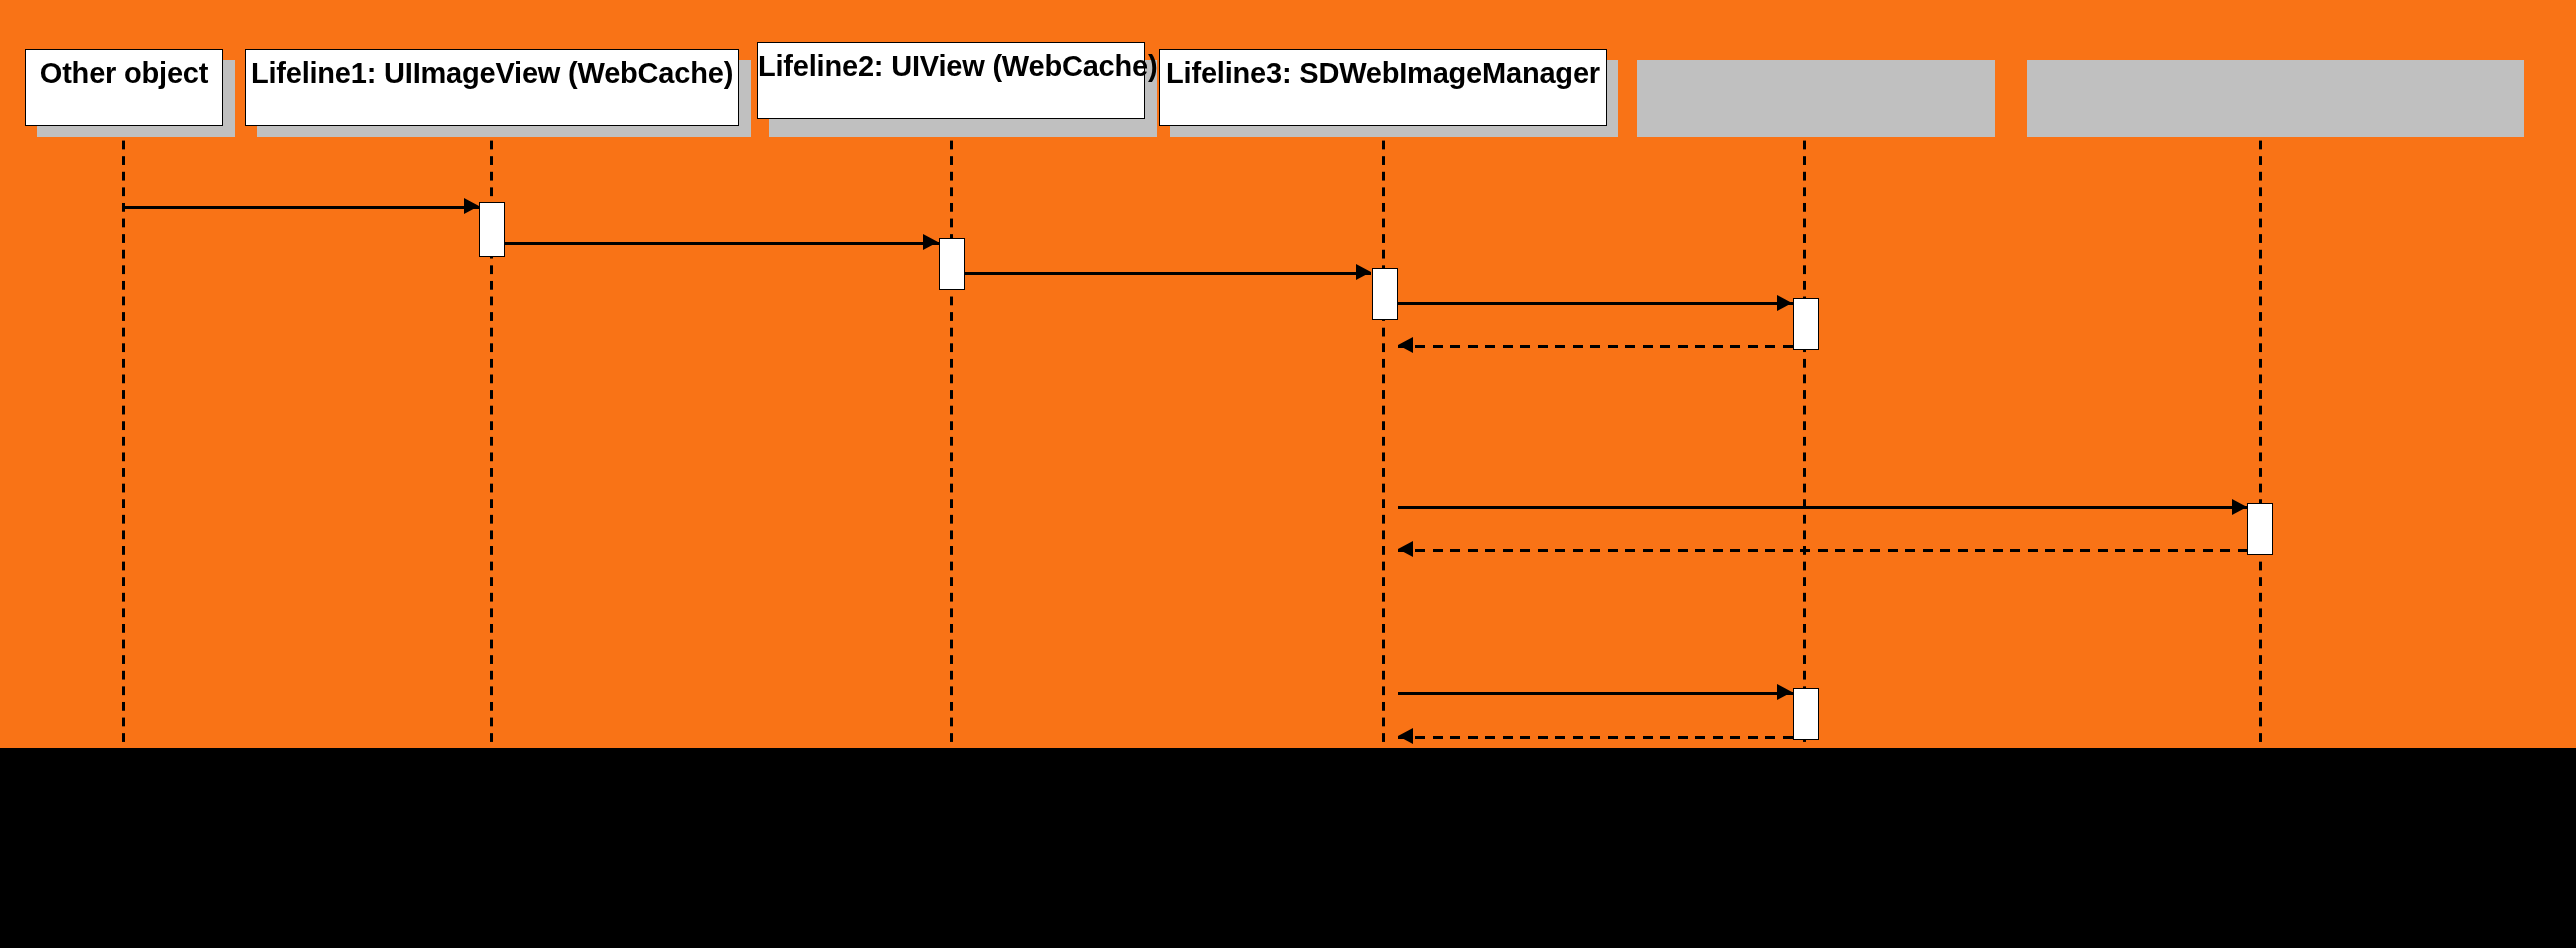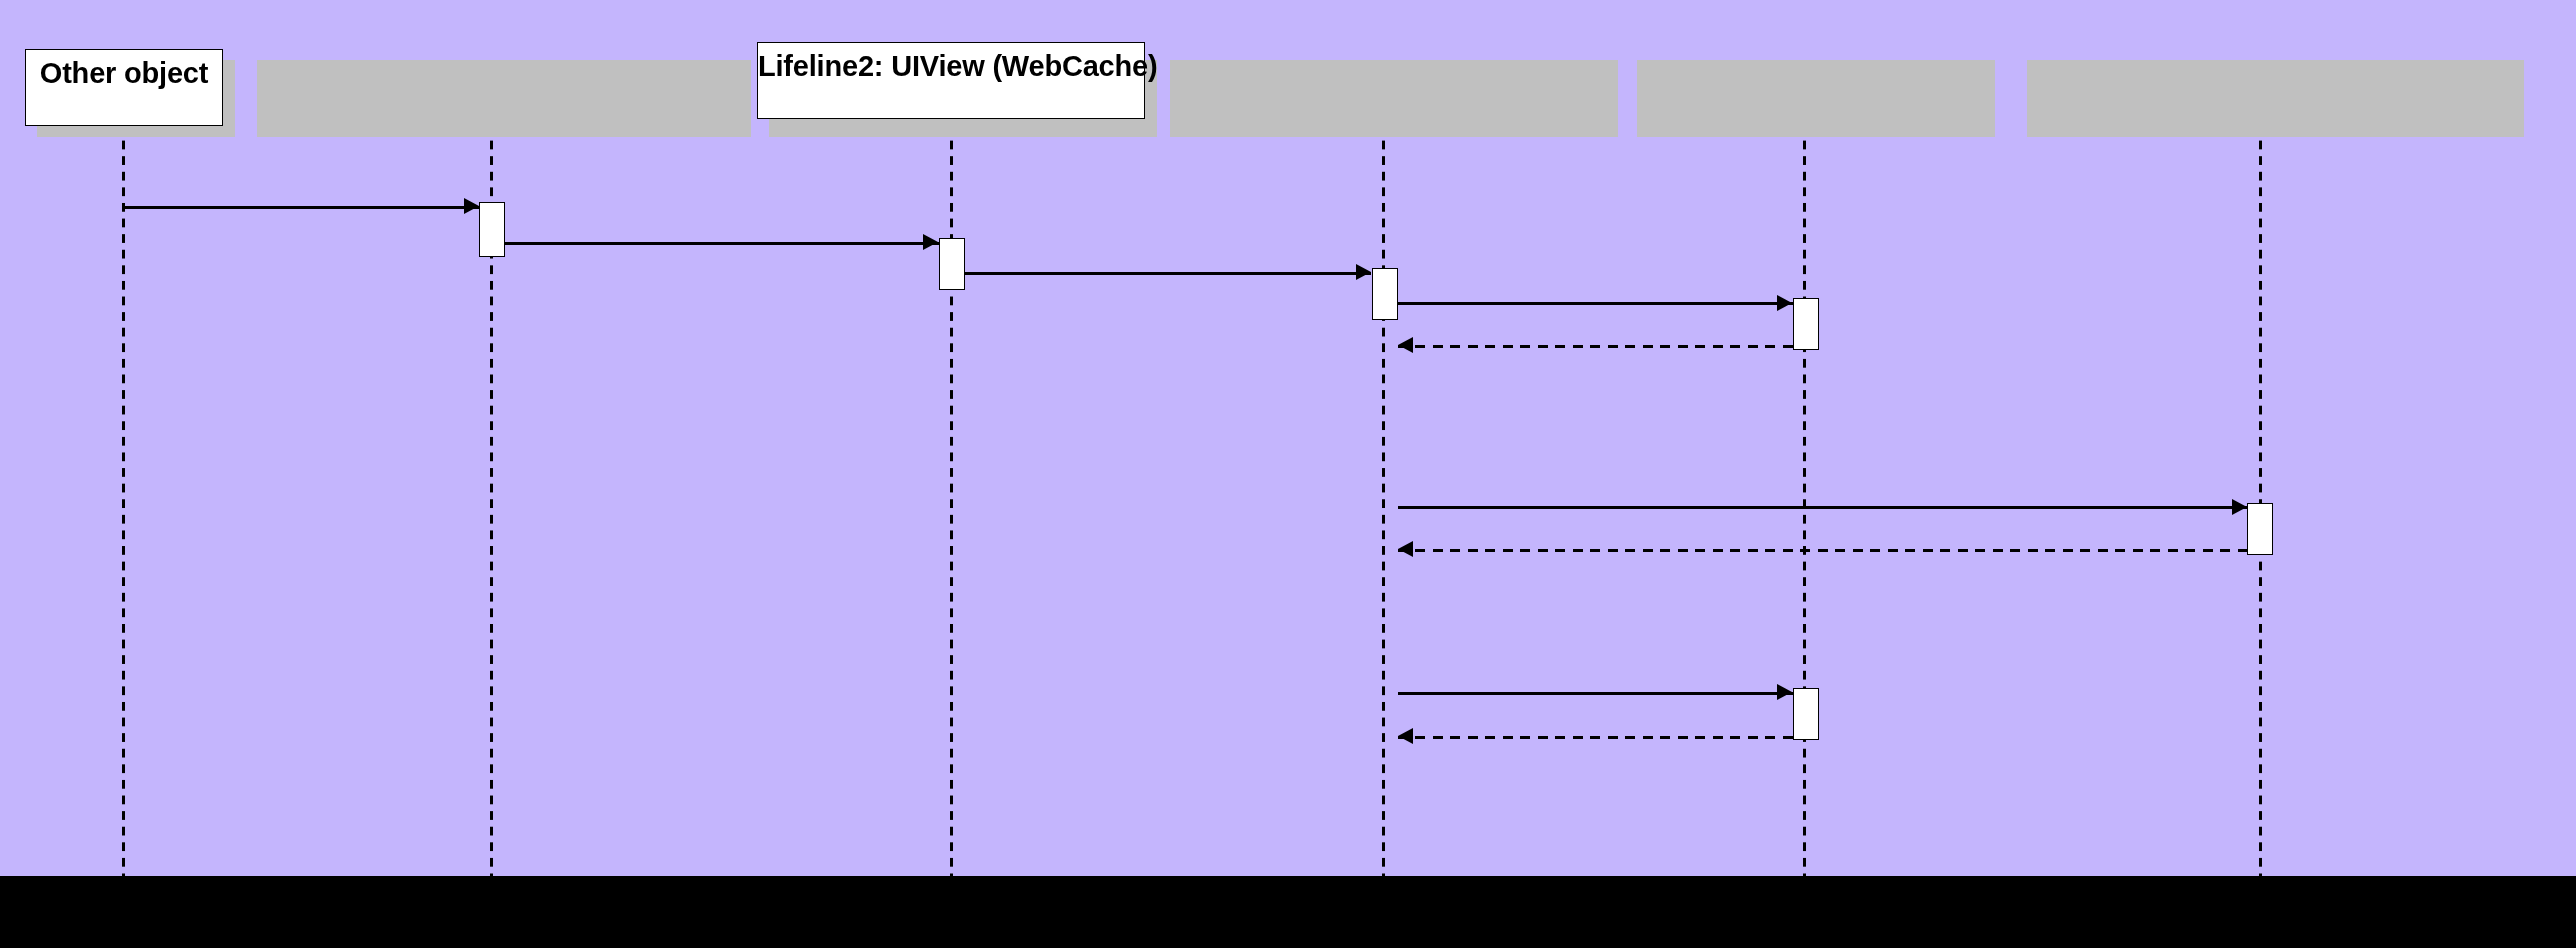--- a/index.html
+++ b/index.html
@@ -97,41 +97,47 @@
   }
   .message-head.left {
     border-top: 8.7px solid transparent;
     border-bottom: 8.7px solid transparent;
     border-right: 15.6px solid #000000;
   }
 </style>
 </head>
 <body>
 
-<div id="diagram-canvas" style="width: 2576px; height: 876px; background: #c4b5fd;">
+<div id="diagram-canvas" style="width: 2576px; height: 748px; background: #f97316;">
 
   <div class="lifeline-stem" style="left: 122px; top: 125px; height: 823px;"></div>
   <div class="lifeline-stem" style="left: 490px; top: 125px; height: 823px;"></div>
   <div class="lifeline-stem" style="left: 950px; top: 125px; height: 823px;"></div>
   <div class="lifeline-stem" style="left: 1382px; top: 125px; height: 823px;"></div>
   <div class="lifeline-stem" style="left: 1803px; top: 125px; height: 823px;"></div>
   <div class="lifeline-stem" style="left: 2259px; top: 125px; height: 823px;"></div>
 
   <div class="lifeline-head-shadow" style="left: 37px; top: 60px; width: 198px; height: 77px; background: rgb(192, 192, 192);"></div>
   <div class="lifeline-head-shadow" style="left: 257px; top: 60px; width: 494px; height: 77px; background: rgb(192, 192, 192);"></div>
   <div class="lifeline-head-shadow" style="left: 769px; top: 60px; width: 388px; height: 77px; background: rgb(192, 192, 192);"></div>
   <div class="lifeline-head-shadow" style="left: 1170px; top: 60px; width: 448px; height: 77px; background: rgb(192, 192, 192);"></div>
   <div class="lifeline-head-shadow" style="left: 1637px; top: 60px; width: 358px; height: 77px; background: rgb(192, 192, 192);"></div>
   <div class="lifeline-head-shadow" style="left: 2027px; top: 60px; width: 497px; height: 77px; background: rgb(192, 192, 192);"></div>
 
   <div class="lifeline-head" style="left: 25px; top: 49px; width: 198px; height: 77px; background: rgb(255, 255, 255); border-color: rgb(0, 0, 0);">
     <div class="lifeline-head-label">Other object</div>
   </div>
+  <div class="lifeline-head" style="left: 245px; top: 49px; width: 494px; height: 77px; background: rgb(255, 255, 255); border-color: rgb(0, 0, 0);">
+    <div class="lifeline-head-label">Lifeline1: UIImageView (WebCache)</div>
+  </div>
   <div class="lifeline-head" style="left: 757px; top: 42px; width: 388px; height: 77px; background: rgb(255, 255, 255); border-color: rgb(0, 0, 0);">
     <div class="lifeline-head-label">Lifeline2: UIView (WebCache)</div>
+  </div>
+  <div class="lifeline-head" style="left: 1159px; top: 49px; width: 448px; height: 77px; background: rgb(255, 255, 255); border-color: rgb(0, 0, 0);">
+    <div class="lifeline-head-label">Lifeline3: SDWebImageManager</div>
   </div>
 
   <div id="messages-layer">
       <div class="message-arrow" style="left: 122px; top: 206px; width: 357px;"></div>
       <div class="message-head right" style="top: 198px; left: 464px;"></div>
       <div class="message-arrow" style="left: 505px; top: 242px; width: 434px;"></div>
       <div class="message-head right" style="top: 234px; left: 923px;"></div>
       <div class="message-arrow" style="left: 965px; top: 272px; width: 406px;"></div>
       <div class="message-head right" style="top: 264px; left: 1356px;"></div>
       <div class="message-arrow" style="left: 1398px; top: 302px; width: 395px;"></div>

